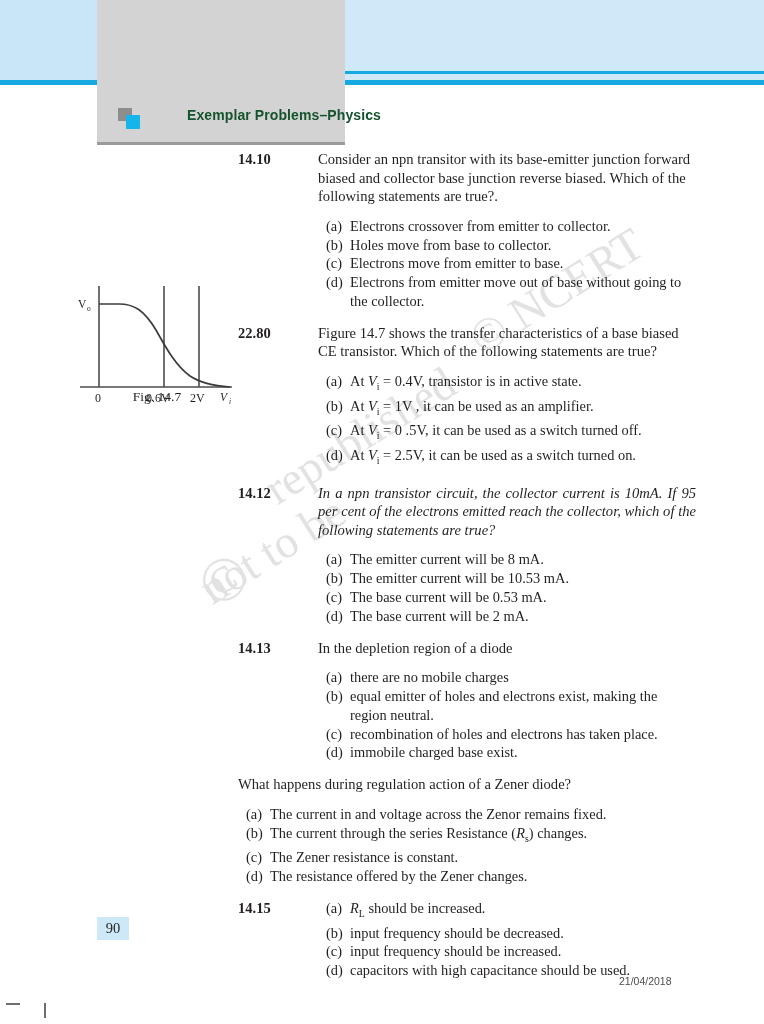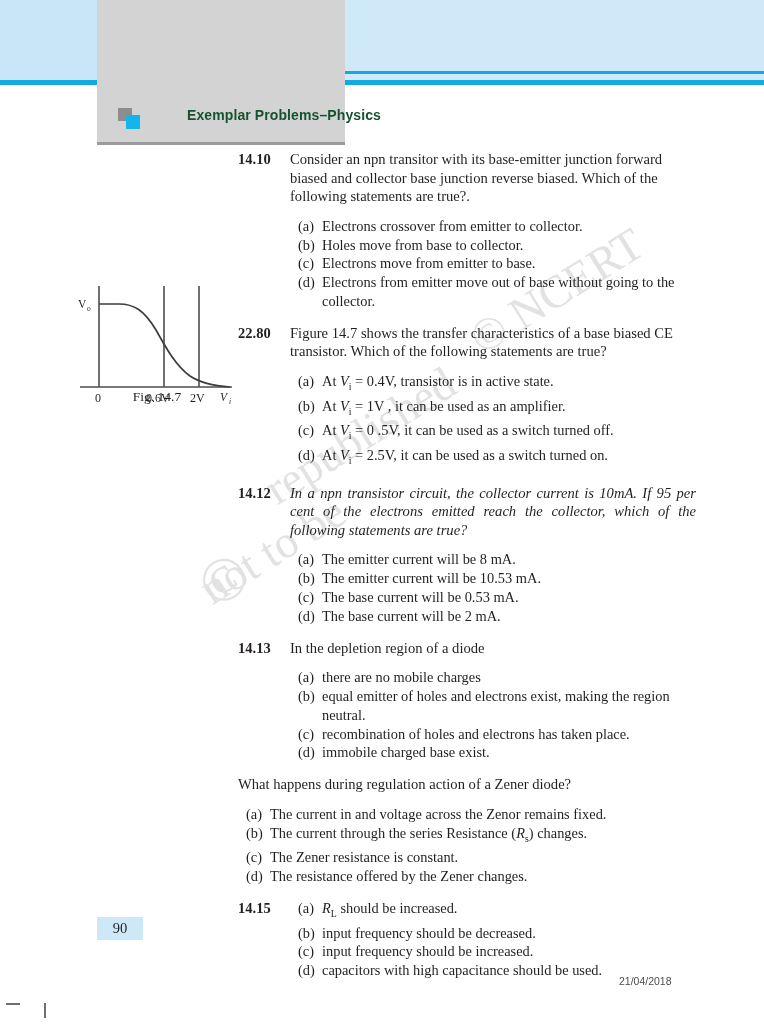--- a/index.html
+++ b/index.html
@@ -196,20 +196,21 @@
   .content {
     position: absolute;
     left: 238px;
     top: 150px;
     width: 458px;
     z-index: 2;
   }
   .qblock {
     display: flex;
     margin-bottom: 13px;
+    gap: 28px;
   }
   .qnum {
     flex: 0 0 52px;
     font-weight: bold;
     font-size: 14.5px;
     line-height: 18.6px;
     color: #231f20;
   }
   .qbody {
     flex: 1 1 auto;
@@ -240,21 +241,21 @@
     flex: 1 1 auto;
   }
   i.var { font-style: italic; }
   sub { font-size: 0.68em; }
 
   
   .page-num-box {
     position: absolute;
     left: 97px;
     top: 917px;
-    width: 46px;
+    width: 32px;
     height: 23px;
     background: #cde8f7;
   }
   .page-num-box span {
     display: block;
     text-align: center;
     line-height: 23px;
     font-size: 14.5px;
     color: #231f20;
   }

